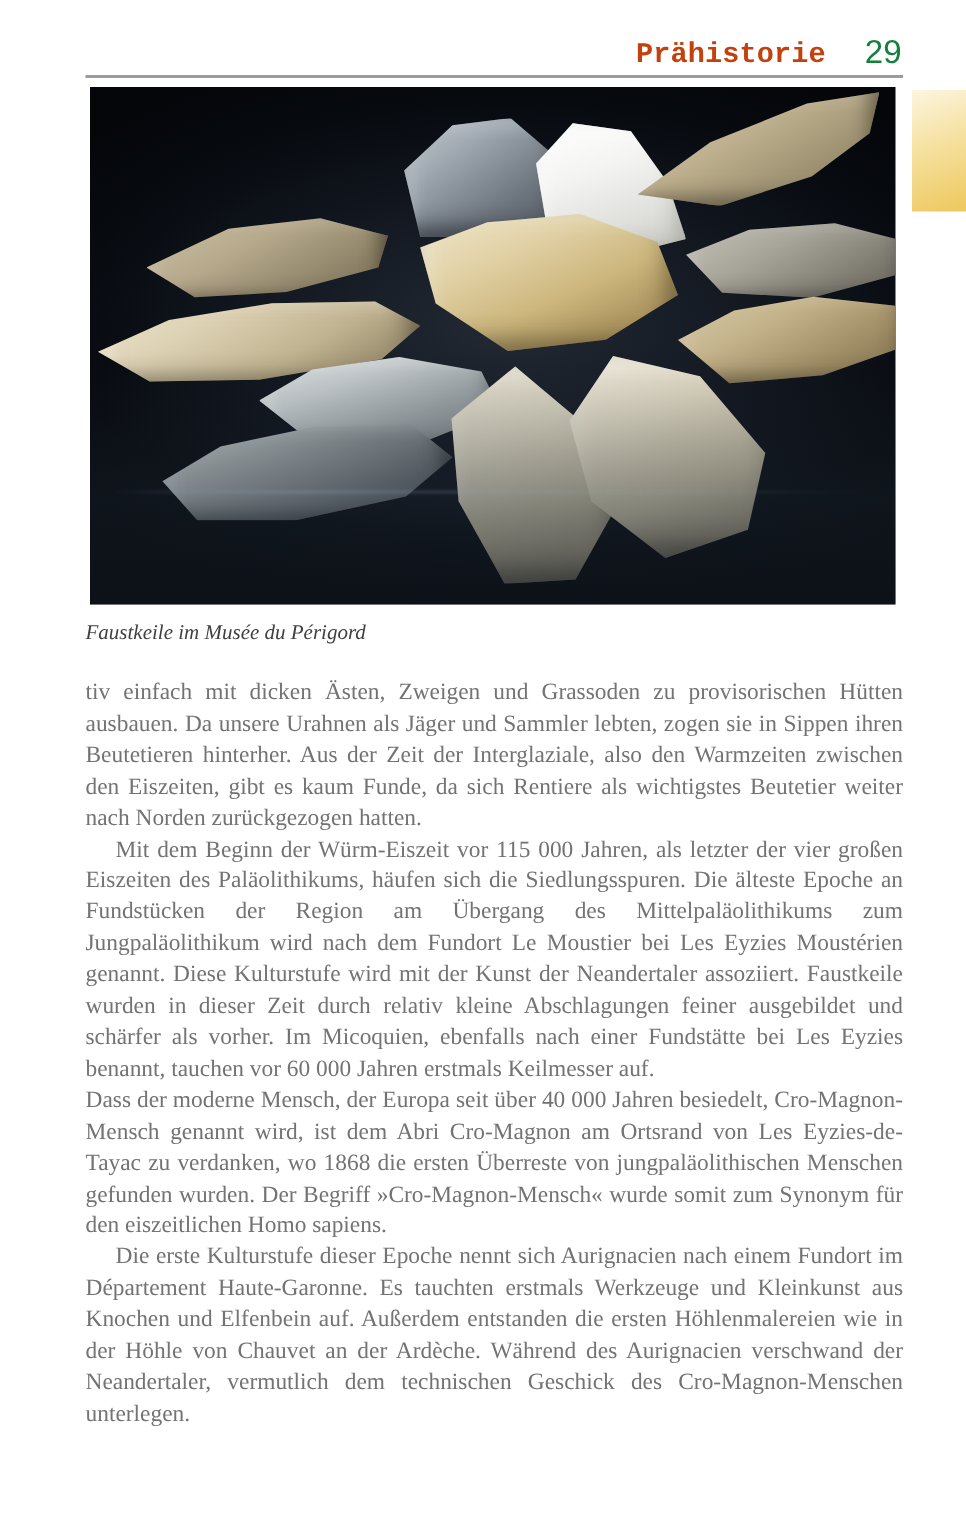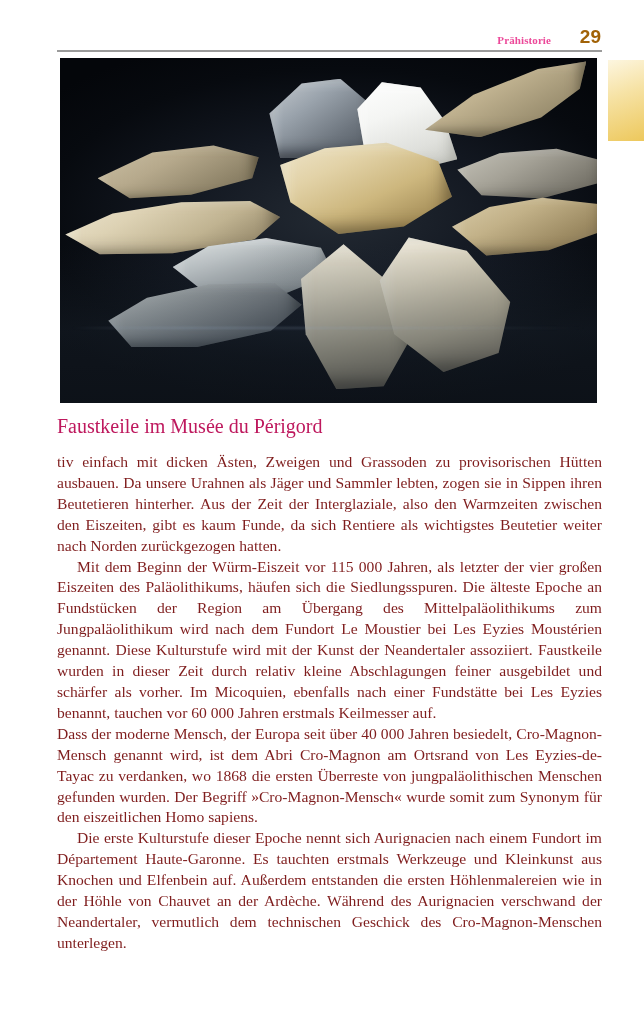--- a/index.html
+++ b/index.html
@@ -28,32 +28,32 @@
     left: 57px;
     top: 22px;
     width: 544px;
     height: 24px;
     display: flex;
     align-items: flex-end;
     justify-content: flex-end;
     gap: 26px;
   }
   .header-title {
-    font-family: Liberation Serif, serif;
+    font-family: Liberation Mono, monospace;
     font-weight: bold;
-    font-size: 11px;
+    font-size: 19px;
     letter-spacing: 0.1px;
-    color: #ec4899;
+    color: #c2410c;
     line-height: 1;
   }
   .header-pageno {
     font-family: "Liberation Sans", sans-serif;
-    font-weight: bold;
-    font-size: 19px;
-    color: #a16207;
+    font-weight: normal;
+    font-size: 22px;
+    color: #15803d;
     line-height: 1;
     min-width: 24px;
     text-align: right;
   }
   .header-rule {
     position: absolute;
     left: 57px;
     top: 50px;
     width: 545px;
     height: 1.6px;
@@ -133,40 +133,41 @@
     display: block;
     width: 100%;
     height: 100%;
   }
 
   .caption {
     position: absolute;
     left: 57px;
     top: 415px;
     font-family: "Liberation Serif", serif;
-    font-size: 20px;
-    color: #be185d;
+    font-style: italic;
+    font-size: 14px;
+    color: #404040;
   }
 
   
   .column {
     position: absolute;
     left: 57px;
     top: 452px;
     width: 545px;
   }
   .body-para {
     margin: 0;
     font-family: "Liberation Serif", serif;
     font-size: 15.6px;
     line-height: 20.9px;
     text-align: justify;
     text-justify: inter-word;
     hyphens: manual;
-    color: #7f1d1d;
+    color: #737373;
   }
   .body-para.indent {
     text-indent: 20px;
   }
   .subhead {
     margin: 0;
     padding-top: 19px;
     padding-bottom: 4px;
     font-family: "Liberation Sans", sans-serif;
     font-weight: normal;

